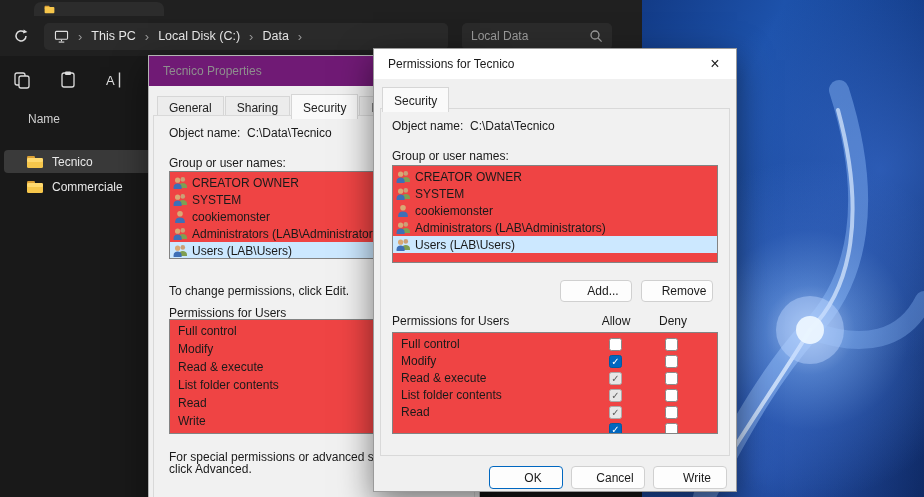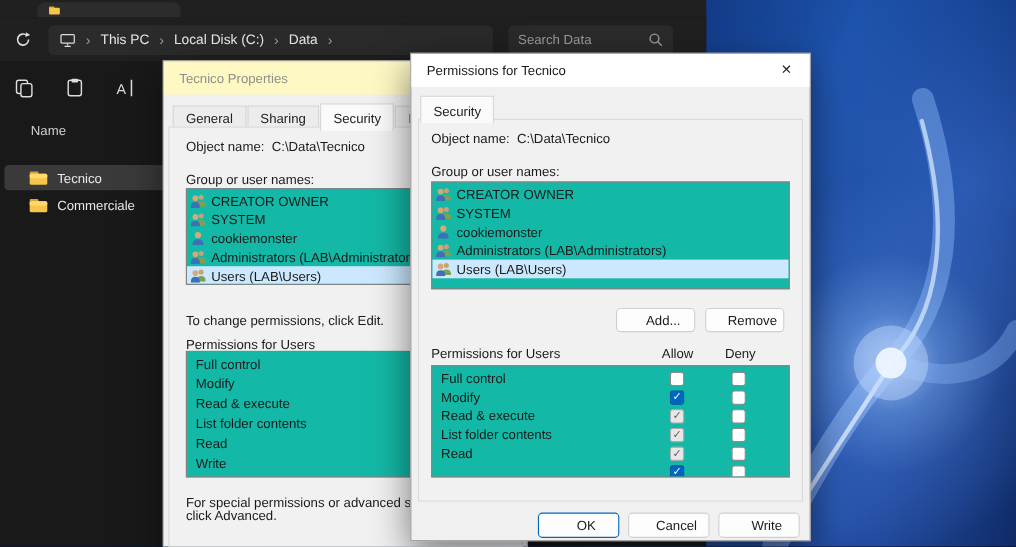--- a/index.html
+++ b/index.html
@@ -31,31 +31,31 @@
   .filearea{position:absolute;left:0;top:104px;right:0;bottom:0;}
   .colheader{position:absolute;left:28px;top:8px;color:#cfcfcf;font-size:12px;}
   .file-row{position:absolute;left:4px;width:152px;height:23px;display:flex;align-items:center;gap:8px;padding-left:22px;color:#e8e8e8;border-radius:4px;box-sizing:border-box;cursor:pointer;}
   .file-row.selected{background:#3a3a3a;}
 
   
   .dialog{position:absolute;background:#f0f0f0;box-shadow:0 12px 32px rgba(0,0,0,.5);}
   .props{left:148px;top:55px;width:330px;height:460px;border:1px solid #b3b3b3;z-index:2;}
   .perms{left:373px;top:48px;width:362px;height:442px;border:1px solid #9a9a9a;z-index:3;}
   .dlg-title{position:absolute;left:0;top:0;right:0;height:30px;display:flex;align-items:center;padding-left:14px;font-size:12px;}
-  .props .dlg-title{color:#8e8e8e;background:#fef9c3;}
+  .props .dlg-title{color:#8e8e8e;background:#701a75;}
   .perms .dlg-title{color:#1a1a1a;background:#ffffff;}
   .close-btn{position:absolute;right:6px;top:3px;width:30px;height:24px;display:flex;align-items:center;justify-content:center;font-size:16px;color:#222;background:transparent;border:none;cursor:pointer;}
   .tabs{position:absolute;left:8px;top:38px;display:flex;align-items:flex-end;}
   .tab{padding:4px 11px;font-size:12px;background:#ececec;border:1px solid #d6d6d6;border-bottom:none;margin-right:1px;color:#222;cursor:pointer;white-space:nowrap;}
   .tab.active{background:#fafafa;padding-top:6px;position:relative;z-index:2;}
   .page{position:absolute;border:1px solid #d9d9d9;background:#f1f1f1;}
   .props .page{left:4px;top:59px;right:4px;bottom:4px;}
   .perms .page{left:6px;top:59px;width:348px;height:346px;}
   .lbl{position:absolute;font-size:12px;color:#1a1a1a;white-space:nowrap;}
-  .listbox{position:absolute;background:#14b8a6;border:1px solid #838383;overflow:hidden;box-sizing:border-box;padding-top:2px;}
+  .listbox{position:absolute;background:#ef4444;border:1px solid #838383;overflow:hidden;box-sizing:border-box;padding-top:2px;}
   .lrow{height:17px;display:flex;align-items:center;gap:5px;padding-left:3px;font-size:12px;cursor:pointer;white-space:nowrap;}
   .lrow.selected{background:#cce8ff;}
   .prow{height:18px;line-height:18px;padding-left:8px;font-size:12px;white-space:nowrap;}
   .permrow{position:relative;height:17px;}
   .permrow .pname{position:absolute;left:8px;top:0;line-height:17px;font-size:12px;white-space:nowrap;}
   .cb{position:absolute;top:2px;width:13px;height:13px;box-sizing:border-box;border:1px solid #8a8a8a;border-radius:2.5px;background:#fff;
       display:flex;align-items:center;justify-content:center;font-size:10px;cursor:pointer;}
   .cb.allow{left:216px;} .cb.deny{left:272px;}
   .cb.acc{background:#0067c0;border-color:#005ba1;color:#fff;}
   .cb.acc::after{content:"✓";}
@@ -110,21 +110,21 @@
         <span class="chev">›</span>
         <span class="crumb">This PC</span>
         <span class="chev">›</span>
         <span class="crumb">Local Disk (C:)</span>
         <span class="chev">›</span>
         <span class="crumb">Data</span>
         <span class="chev">›</span>
       </div>
 
       <div class="searchbox">
-        <span class="search-text">Search Data</span>
+        <span class="search-text">Local Data</span>
         <svg width="14" height="14" viewBox="0 0 14 14">
           <circle cx="6" cy="6" r="4" stroke="#9c9c9c" stroke-width="1.3" fill="none"></circle>
           <line x1="9" y1="9" x2="12.6" y2="12.6" stroke="#9c9c9c" stroke-width="1.3"></line>
         </svg>
       </div>
     </div>
 
     <div class="commandbar">
       <button class="cmdbtn">
         <svg width="20" height="20" viewBox="0 0 20 20">

